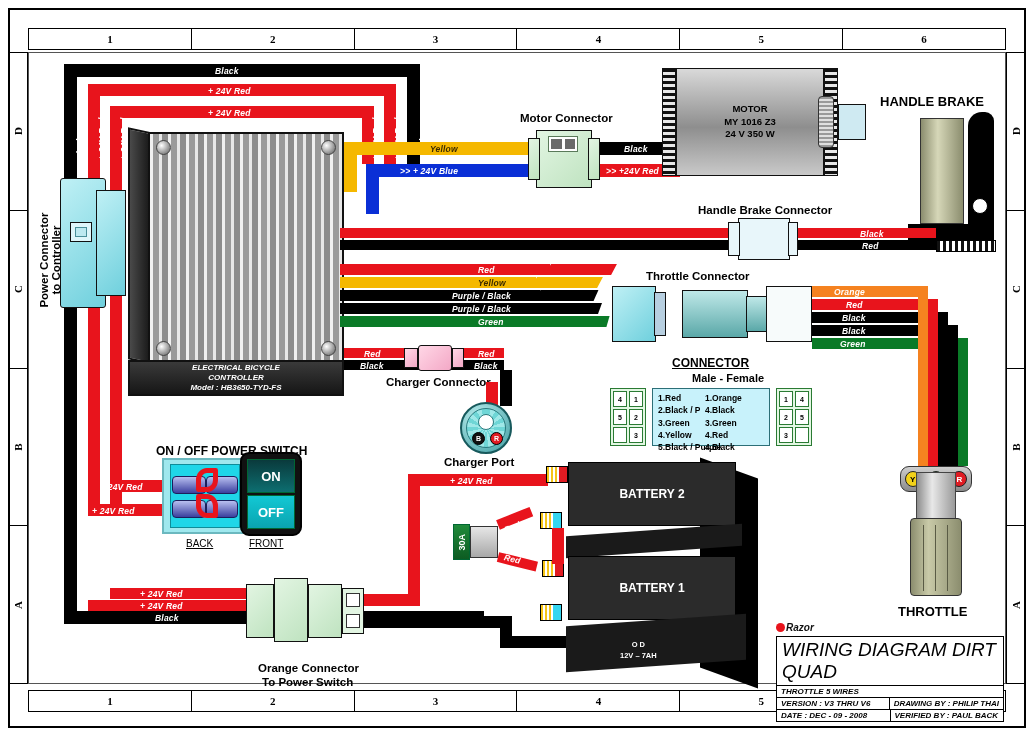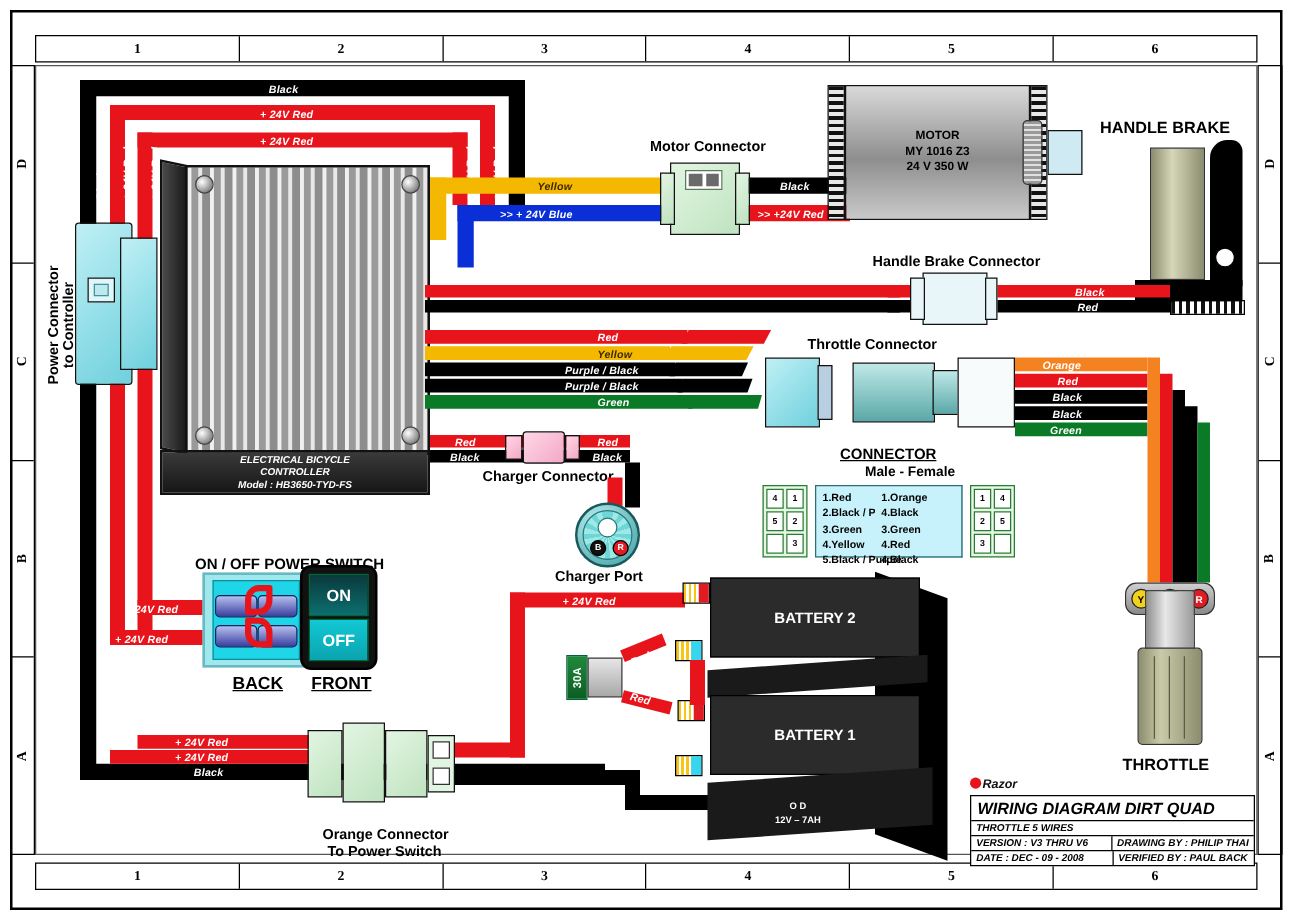--- a/index.html
+++ b/index.html
@@ -24,21 +24,21 @@
   .wr{background:#e8141c;}
   .wy{background:#f5b800;}
   .wbl{background:#0a2fd6;}
   .wg{background:#0a7a27;}
   .wo{background:#f58220;}
   .wlabel{position:absolute;font-size:8.5px;font-weight:bold;font-style:italic;color:#fff;
      white-space:nowrap;font-family:"Liberation Sans",sans-serif;letter-spacing:.2px;}
   .vlabel{transform:rotate(-90deg);transform-origin:left top;}
   
   .cap{position:absolute;font-size:11.5px;font-weight:bold;color:#000;white-space:nowrap;text-align:center;}
-  .cap2{position:absolute;font-size:14px;font-weight:bold;color:#000;white-space:nowrap;}
+  .cap2{position:absolute;font-size:10px;font-weight:normal;color:#000;white-space:nowrap;}
   
   .ctrl-body{left:148px;top:132px;width:196px;height:232px;
      background:linear-gradient(90deg,#f0f0f0 0 3px,#9a9a9a 3px 9px,#e8e8e8 9px 12px,#8d8d8d 12px 18px);
      background-size:18px 100%;border:2px solid #111;box-sizing:border-box;}
   .ctrl-side{left:128px;top:132px;width:22px;height:232px;background:linear-gradient(90deg,#4a4a4a,#1c1c1c);
      border:2px solid #111;box-sizing:border-box;transform:skewY(12deg);transform-origin:right top;}
   .ctrl-base{left:128px;top:360px;width:216px;height:36px;background:linear-gradient(180deg,#3a3a3a,#161616);
      border:2px solid #111;box-sizing:border-box;color:#fff;font-size:8px;font-weight:bold;font-style:italic;
      display:flex;flex-direction:column;align-items:center;justify-content:center;line-height:1.25;}
   .screw{position:absolute;width:13px;height:13px;border-radius:50%;
@@ -115,21 +115,21 @@
   .fuse-b{left:470px;top:526px;width:28px;height:32px;
      background:linear-gradient(180deg,#e6e6e6,#a8a8a8);border:1.5px solid #333;box-sizing:border-box;}
   
   .tb{position:absolute;left:776px;top:636px;width:228px;border:1.5px solid #000;box-sizing:border-box;background:#fff;}
   .tb-row{border-bottom:1px solid #000;display:flex;}
   .tb-row:last-child{border-bottom:none;}
   .tb-cell{padding:1px 4px;font-size:8px;font-weight:bold;font-style:italic;white-space:nowrap;
      font-family:"Liberation Sans",sans-serif;}
   .tb-cell.split{flex:1;border-right:1px solid #000;}
   .tb-cell.split:last-child{border-right:none;}
-  .tb-title{font-size:13px;font-weight:bold;font-style:italic;padding:2px 5px;}
+  .tb-title{font-size:19px;font-weight:normal;font-style:italic;padding:2px 5px;}
   .razor{position:absolute;left:776px;top:622px;font-size:10px;font-weight:bold;font-style:italic;color:#111;}
   .razor .dot{display:inline-block;width:9px;height:9px;border-radius:50%;background:#e8141c;
      vertical-align:-1px;margin-right:1px;}
 </style>
 </head>
 <body>
 
 <div id="stage">
 
   <div class="abs frame-outer"></div>

